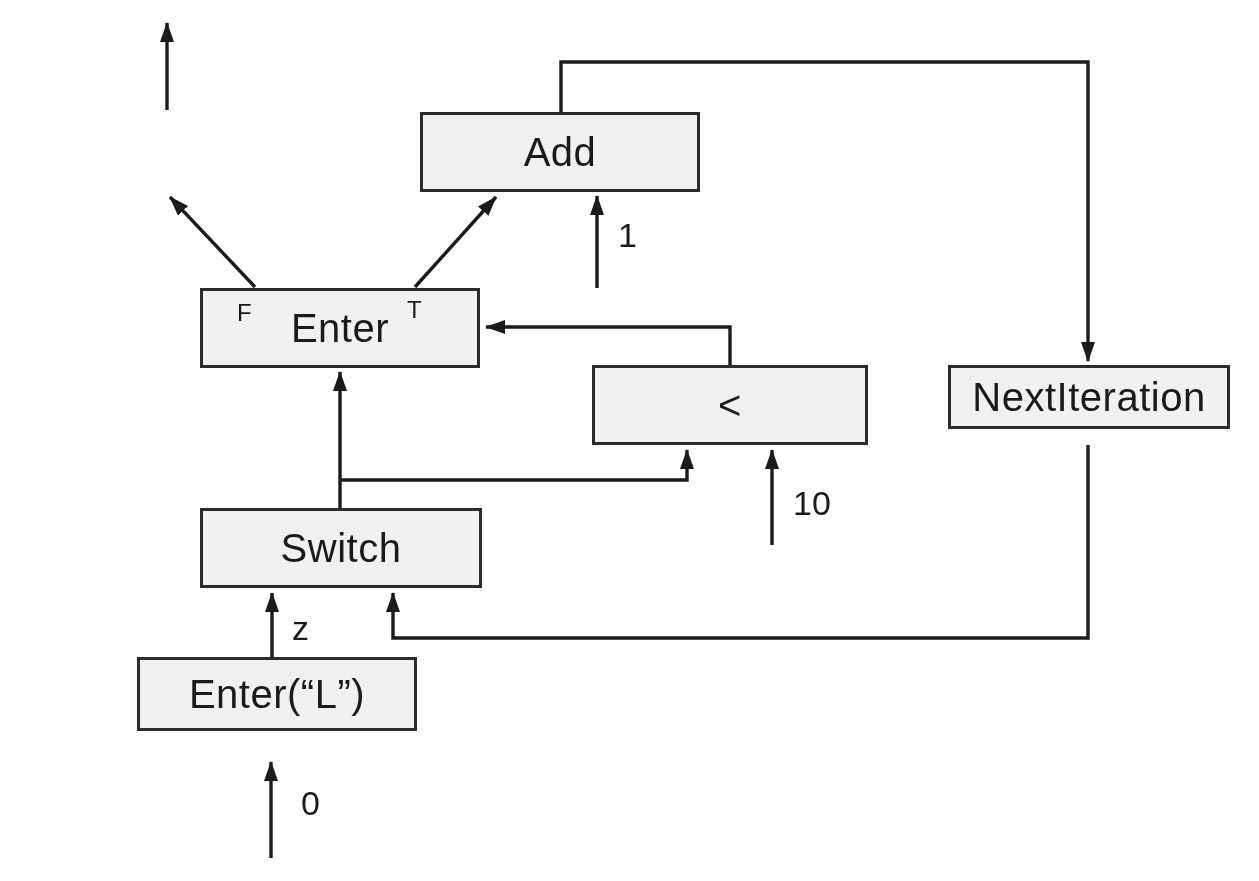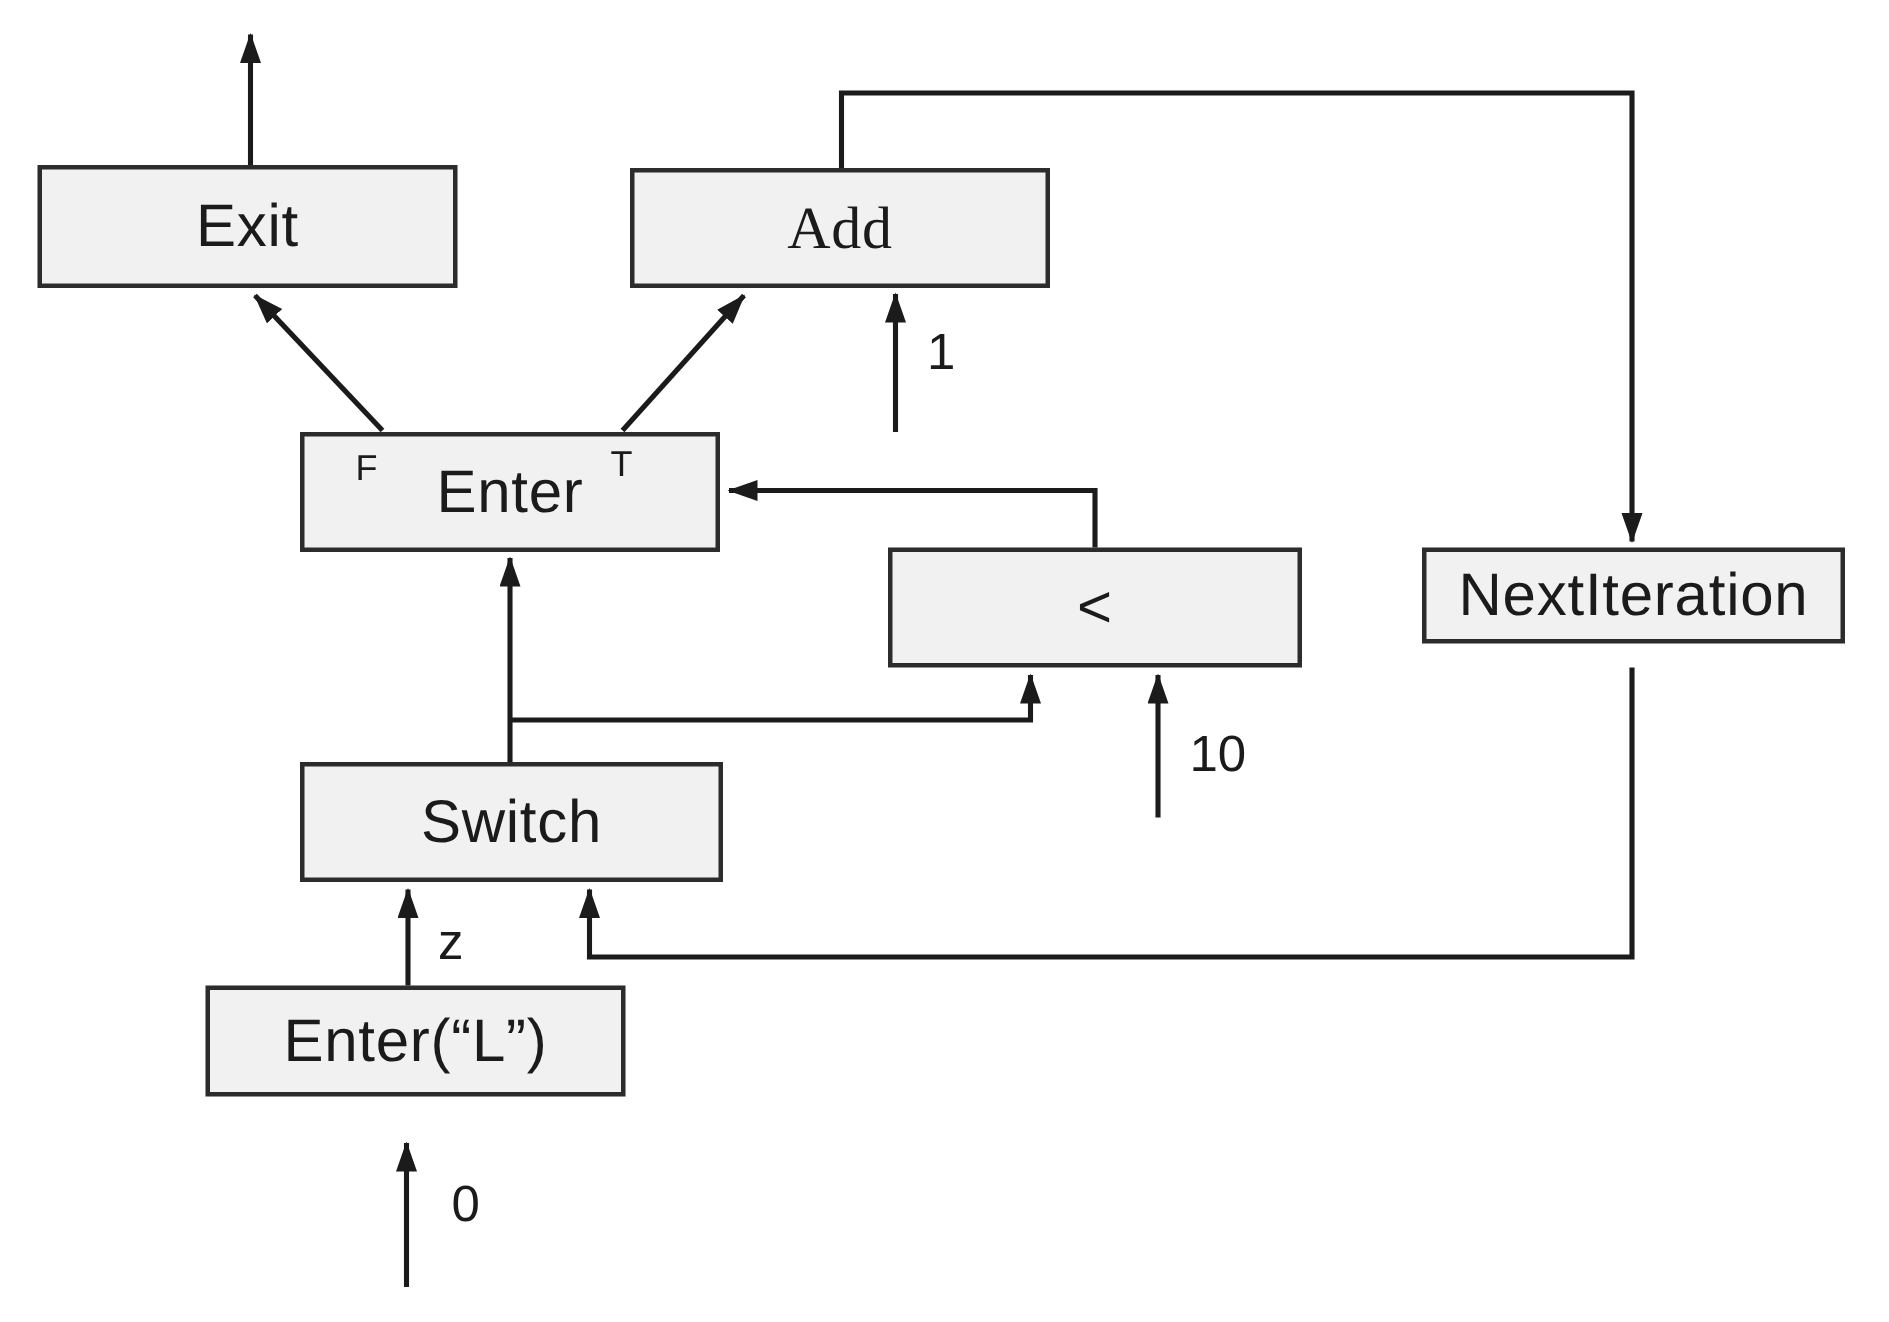--- a/index.html
+++ b/index.html
@@ -97,25 +97,22 @@
 
     <path class="edge" d="M340,480 L687,480 L687,450" marker-end="url(#arrowhead)"></path>
 
     <path class="edge" d="M772,545 L772,450" marker-end="url(#arrowhead)"></path>
 
     <path class="edge" d="M272,683 L272,593" marker-end="url(#arrowhead)"></path>
 
     <path class="edge" d="M271,858 L271,762" marker-end="url(#arrowhead)"></path>
   </svg>
 
-  <div class="node" style="left:25px; top:110px; width:280px; height:82px;">
-    <span class="node-label">Exit</span>
-  </div>
 
-  <div class="node" style="left:420px; top:112px; width:280px; height:80px;font-family:Liberation Serif, serif;">
+  <div class="node" style="left:420px; top:112px; width:280px; height:80px;">
     <span class="node-label">Add</span>
   </div>
 
   <div class="node" style="left:200px; top:288px; width:280px; height:80px;">
     <span class="port" style="left:34px; top:10px;">F</span>
     <span class="node-label">Enter</span>
     <span class="port" style="left:204px; top:7px;">T</span>
   </div>
 
   <div class="node" style="left:592px; top:365px; width:276px; height:80px;">

